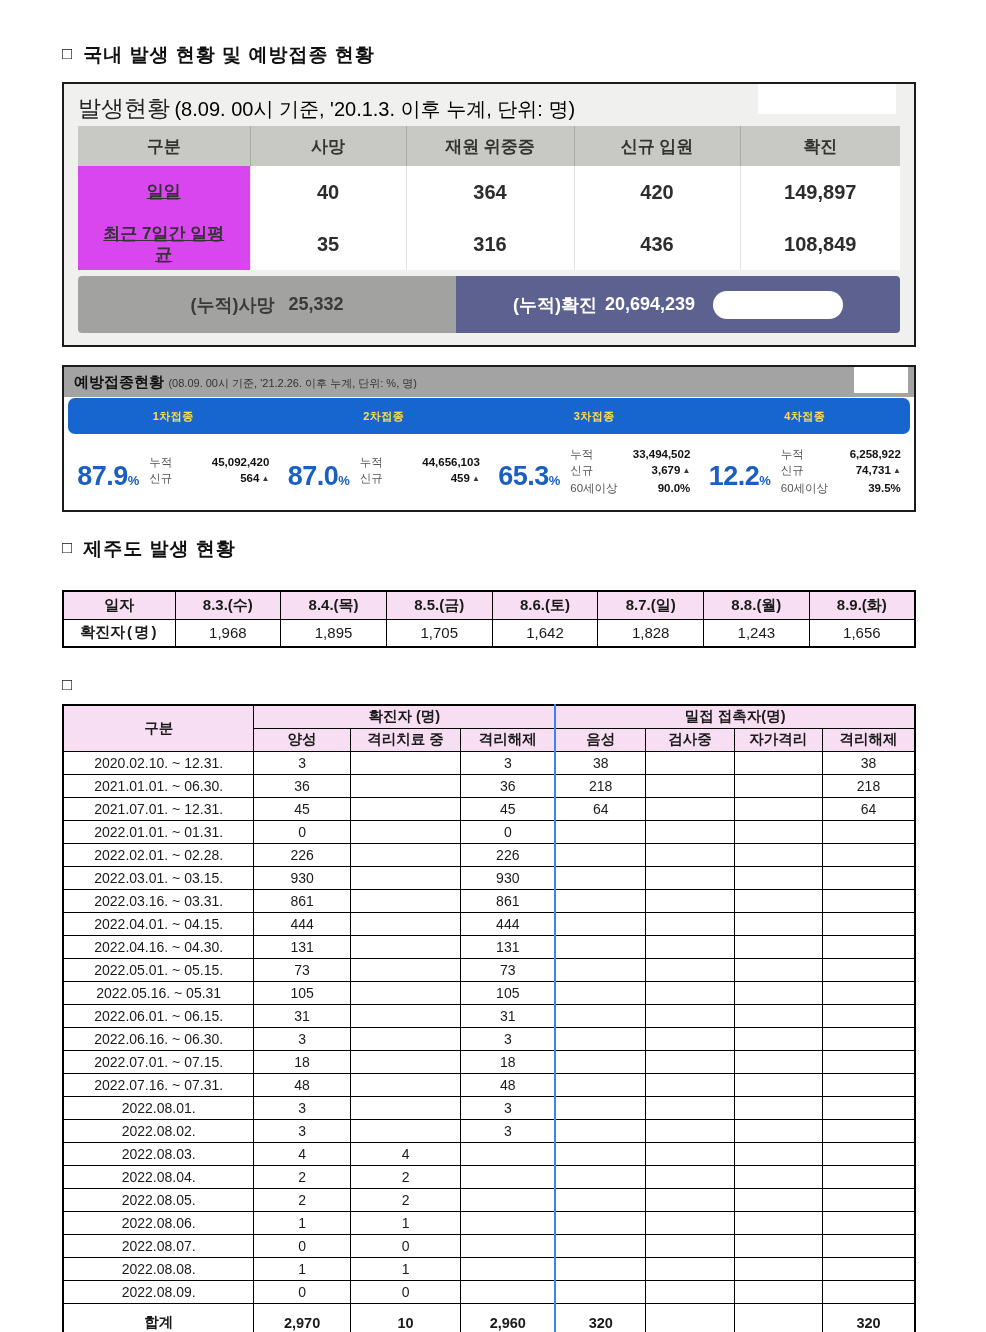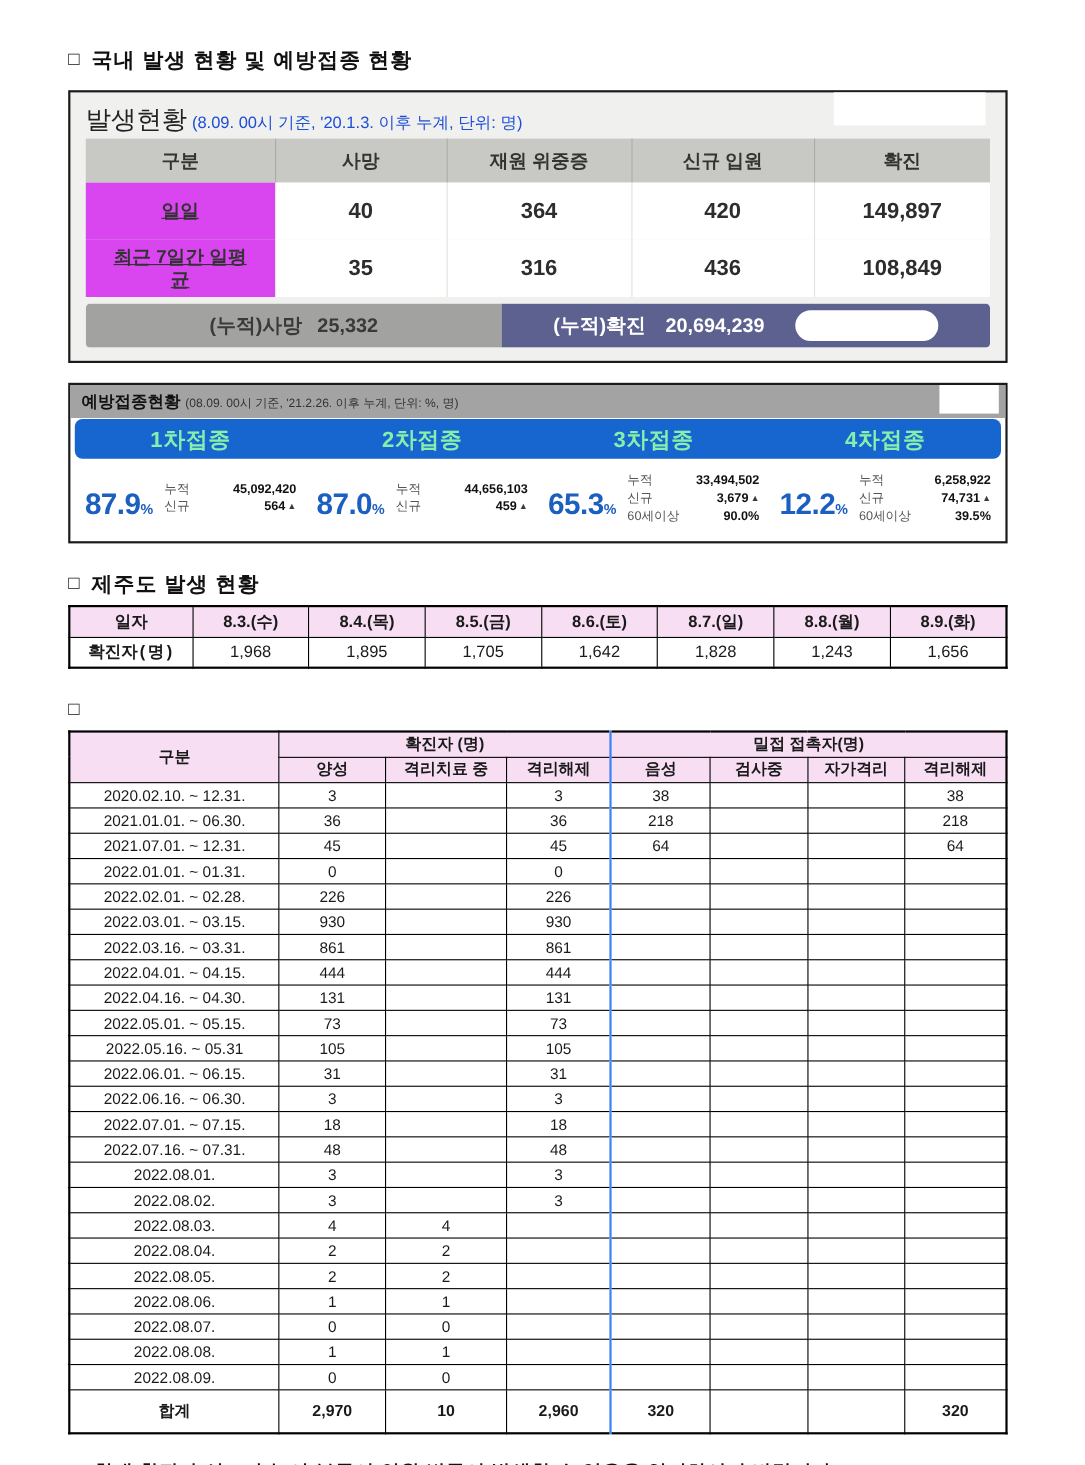--- a/index.html
+++ b/index.html
@@ -10,58 +10,58 @@
     padding:42px 70px 20px 62px;
   }
   
   .heading { font-size:19px; font-weight:bold; color:#111; letter-spacing:1px; display:flex; align-items:center; gap:10px; }
   .box-marker { font-size:17px; font-weight:normal; position:relative; top:-1px; }
 
   
   .panel-outbreak { margin-top:14px; border:2px solid #1b1b1b; background:#f0f0ee; padding:0 0 12px 0; position:relative; }
   .ob-head { position:relative; padding:9px 14px 6px 14px; height:40px; }
   .ob-title { font-size:23px; font-weight:normal; color:#222; }
-  .ob-sub { font-size:15px; color:#1d4ed8; }
+  .ob-sub { font-size:20px; color:#000000; }
   .white-patch { position:absolute; top:0; right:18px; width:138px; height:30px; background:#ffffff; }
   .ob-tablewrap { padding:2px 14px 0 14px; }
   table.ob-table { width:100%; border-collapse:collapse; table-layout:fixed; }
   table.ob-table th {
     background:#c8c8c4; color:#333; font-size:17px; font-weight:bold;
     height:40px; border-left:1px solid #aaaaa6;
   }
   table.ob-table th:first-child { border-left:none; }
   table.ob-table td { background:#fff; text-align:center; font-size:20px; font-weight:600; color:#2d2d2d; height:52px; border-left:1px solid #e2e2de; }
   table.ob-table td.rlabel { background:#d946ef; font-size:17px; font-weight:bold; color:#333; border-left:none; line-height:1.25;text-decoration:underline; }
-  .cume-bar { display:flex; margin:6px 14px 0 14px; height:40px; border-radius:4px; overflow:hidden; }
+  .cume-bar { display:flex; margin:6px 14px 0 14px; height:57px; border-radius:4px; overflow:hidden; }
   .cume-death { flex:0 0 46%; background:#a2a2a0; color:#3a3a3a; display:flex; align-items:center; justify-content:center; gap:14px; font-size:18px; font-weight:bold; }
-  .cume-conf  { flex:1; background:#5c6190; color:#ffffff; display:flex; align-items:center; justify-content:center; gap:18px; font-size:18px; font-weight:bold; }
+  .cume-conf  { flex:1; background:#5c6190; color:#ffffff; display:flex; align-items:center; justify-content:center; gap:8px; font-size:18px; font-weight:bold; }
   .pill { width:130px; height:28px; background:#ffffff; border-radius:14px; margin-left:10px; }
 
   
   .panel-vacc { margin-top:18px; border:2px solid #1b1b1b; background:#fff; position:relative; }
   .vc-head { position:relative; background:#a3a3a3; padding:6px 10px 5px 10px; }
   .vc-title { font-size:15px; font-weight:bold; color:#111; }
   .vc-sub { font-size:11px; color:#333; }
   .vc-head .white-patch { right:6px; width:54px; height:26px; }
   .vacc-bar { display:flex; margin:1px 4px 0 4px; height:36px; background:#1766cf; border-radius:7px; }
-  .vacc-bar span { flex:1; color:#86efac; font-size:20px; font-weight:bold; display:flex; align-items:center; justify-content:center; letter-spacing:0.5px; }
+  .vacc-bar span { flex:1; color:#fde047; font-size:11px; font-weight:bold; display:flex; align-items:center; justify-content:center; letter-spacing:0.5px; }
   .vacc-body { display:flex; padding:12px 4px 14px 4px; }
   .dose { flex:1; display:flex; align-items:center; justify-content:center; gap:10px; }
   .pct { white-space:nowrap;margin-top:10px; }
   .pct-num { font-size:27px; font-weight:bold; color:#1b5fc1; letter-spacing:-0.5px; }
   .pct-sign { font-size:13px; font-weight:bold; color:#1b5fc1; }
   .kv { display:flex; flex-direction:column; justify-content:center; }
   .kv-row { display:flex; font-size:11.5px; line-height:16px; }
   .kv-k { color:#555; width:48px; text-align:left; }
   .kv-v { color:#111; font-weight:600; width:72px; text-align:right; white-space:nowrap; }
   .arrow { font-size:8px; color:#3a3a3a; position:relative; top:-1px; margin-left:2px; }
 
   
   .h-jeju { margin-top:24px; }
-  table.jeju { width:100%; border-collapse:collapse; table-layout:fixed; margin-top:6px; border:2px solid #000; }
+  table.jeju { width:100%; border-collapse:collapse; table-layout:fixed; margin-top:28px; border:2px solid #000; }
   table.jeju td { border:1px solid #000; text-align:center; height:28px; font-size:15px; }
   table.jeju tr.jh td { background:#f7def3; font-weight:bold; }
   table.jeju td.jlabel { font-weight:bold;font-family:Liberation Mono, monospace; }
 
   
   .h-school { margin-top:28px; }
   table.school { width:100%; border-collapse:collapse; table-layout:fixed; margin-top:8px; border:2px solid #000; }
   table.school th, table.school td { border:1px solid #000; text-align:center; font-size:14px; height:23px; padding:0 2px; }
   table.school th { background:#f7def3; font-weight:bold; font-size:14.5px; }
   table.school .gsep { border-left:2px solid #3b82f6; }

